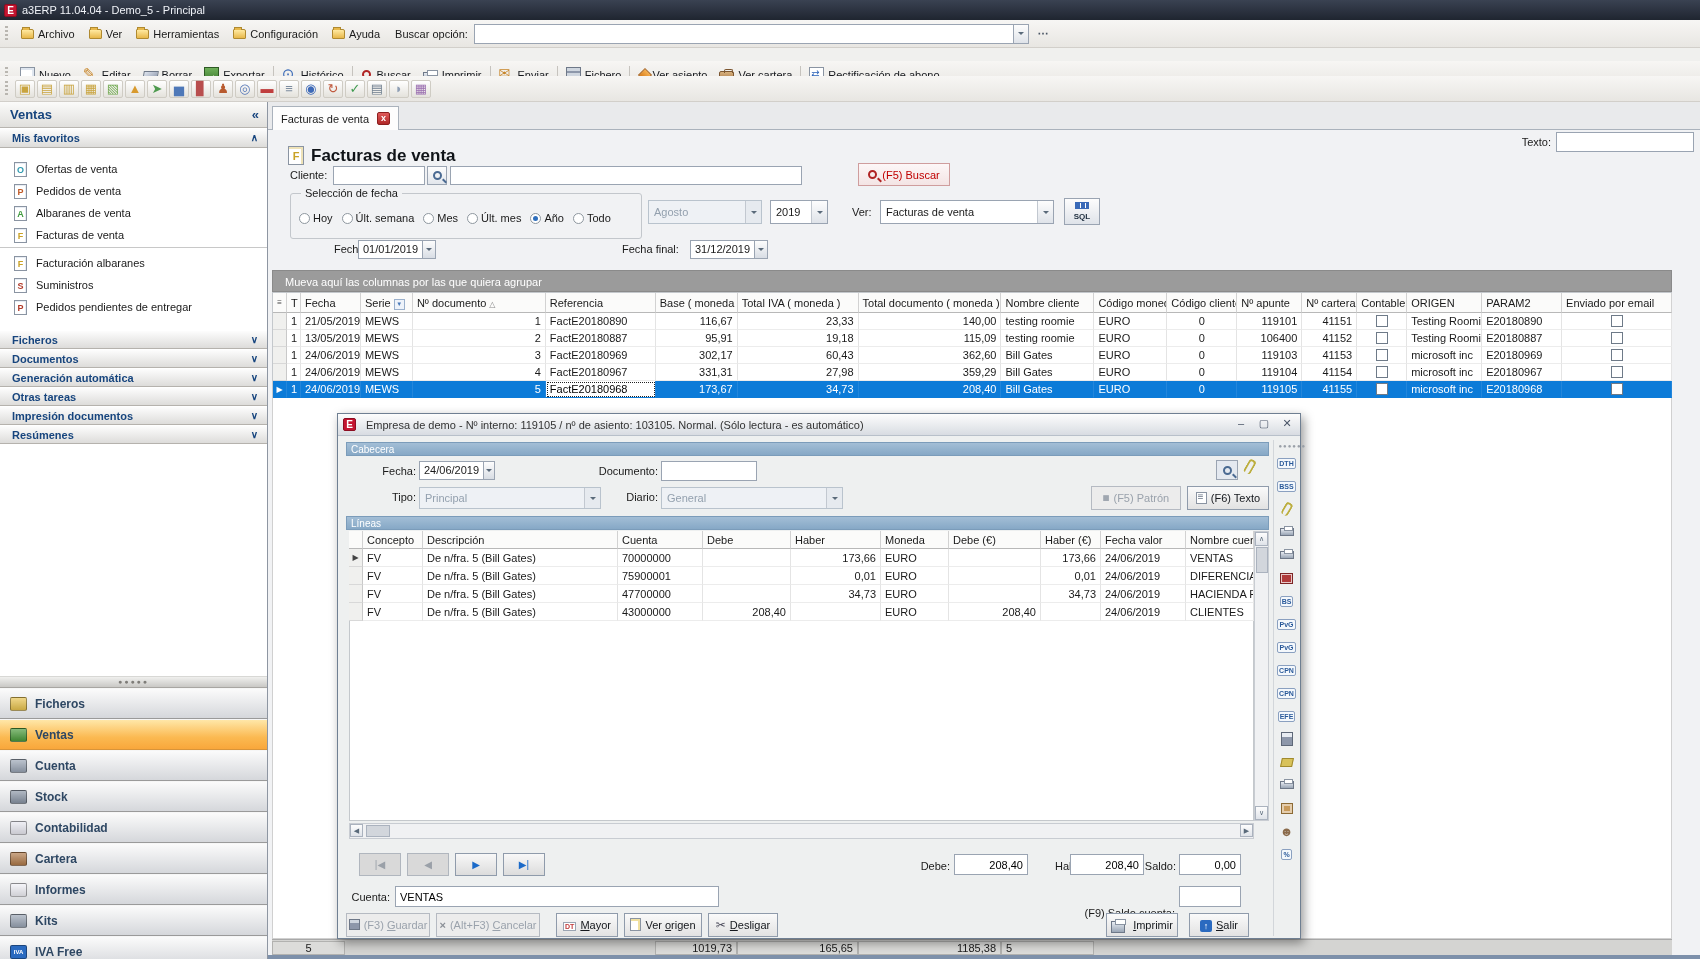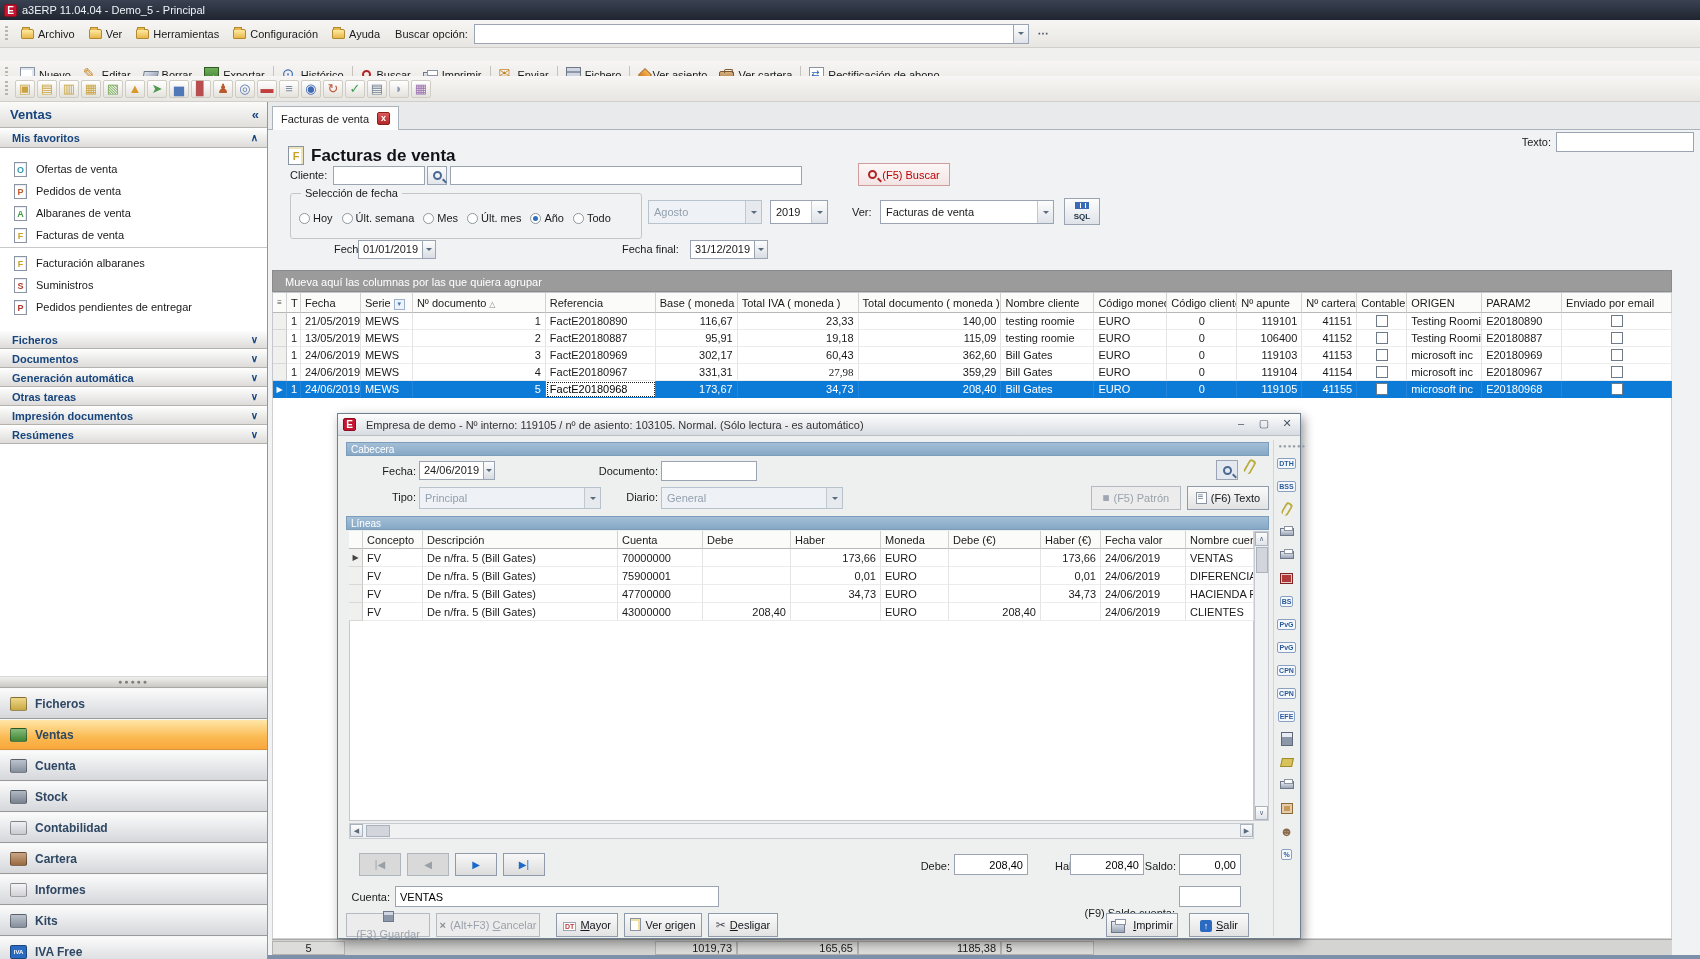--- a/index.html
+++ b/index.html
@@ -605,21 +605,21 @@
           <span class="g-c g-center" style="width: 110px; height: 17px; line-height: 17px;"><span class="cb"></span></span>
         </div>
         <div class="g-row">
           <span class="g-c g-mk" style="width: 14px; height: 17px; line-height: 17px;"></span>
           <span class="g-c" style="width: 14px; height: 17px; line-height: 17px;">1</span>
           <span class="g-c" style="width: 60px; height: 17px; line-height: 17px;">24/06/2019</span>
           <span class="g-c" style="width: 52px; height: 17px; line-height: 17px;">MEWS</span>
           <span class="g-c g-right" style="width: 133px; height: 17px; line-height: 17px;">4</span>
           <span class="g-c" style="width: 110px; height: 17px; line-height: 17px;">FactE20180967</span>
           <span class="g-c g-right" style="width: 82px; height: 17px; line-height: 17px;">331,31</span>
-          <span class="g-c g-right" style="width: 121px; height: 17px; line-height: 17px; font-family: Liberation Serif, serif;">27,98</span>
+          <span class="g-c g-right" style="width: 121px; height: 17px; line-height: 17px;">27,98</span>
           <span class="g-c g-right" style="width: 143px; height: 17px; line-height: 17px;">359,29</span>
           <span class="g-c" style="width: 93px; height: 17px; line-height: 17px;">Bill Gates</span>
           <span class="g-c" style="width: 73px; height: 17px; line-height: 17px;">EURO</span>
           <span class="g-c g-center" style="width: 70px; height: 17px; line-height: 17px;">0</span>
           <span class="g-c g-right" style="width: 65px; height: 17px; line-height: 17px;">119104</span>
           <span class="g-c g-right" style="width: 55px; height: 17px; line-height: 17px;">41154</span>
           <span class="g-c g-center" style="width: 50px; height: 17px; line-height: 17px;"><span class="cb"></span></span>
           <span class="g-c" style="width: 75px; height: 17px; line-height: 17px;">microsoft inc</span>
           <span class="g-c" style="width: 80px; height: 17px; line-height: 17px;">E20180967</span>
           <span class="g-c g-center" style="width: 110px; height: 17px; line-height: 17px;"><span class="cb"></span></span>
@@ -801,21 +801,21 @@
       </div>
 
       <div id="cuenta-row">
         <span class="dlbl" style="left:8px;top:2px;width:44px">Cuenta:</span>
         <input class="tin" style="position: absolute; left: 57px; top: 1px; width: 324px; height: 21px;" value="VENTAS">
         <span class="dlbl" style="left:725px;top:18px;width:112px">(F9) Saldo cuenta:</span>
         <input class="tin" style="position: absolute; left: 841px; top: 1px; width: 62px; height: 21px;">
       </div>
 
       <div id="btn-row">
-          <span class="dbtn2 dis" style="left: 8px; width: 84px; top: 0px; flex-direction: column;">
+          <span class="dbtn2 dis" style="left: 8px; width: 84px; top: 0px;">
             <span><span class="ic-disk"></span></span>
             <span>(F3) <u>G</u>uardar</span>
           </span>
           <span class="dbtn2 dis" style="left: 98px; width: 104px; top: 0px;">
             <span><span class="ic-x">×</span></span>
             <span>(Alt+F3) <u>C</u>ancelar</span>
           </span>
           <span class="dbtn2" style="left: 218px; width: 62px; top: 0px;">
             <span><span class="ic-dt">DT</span></span>
             <span><u>M</u>ayor</span>

